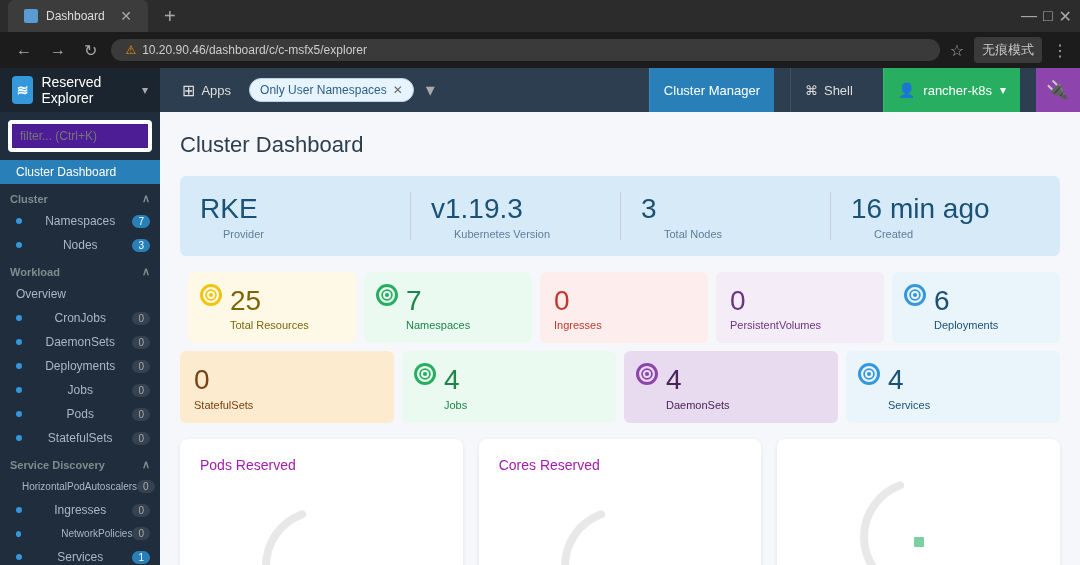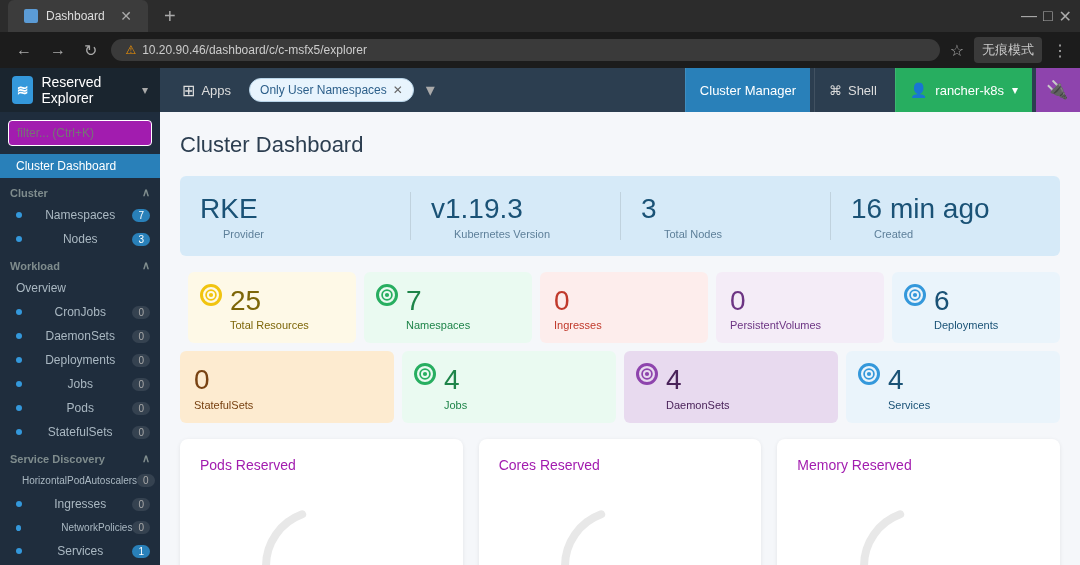--- a/index.html
+++ b/index.html
@@ -119,21 +119,21 @@
       border: none;
       color: #aaa;
       font-size: 18px;
       cursor: pointer;
       padding: 0 4px;
     }
 
     .header-right {
       display: flex;
       align-items: center;
-      gap: 4px;
+      gap: 16px;
       margin-left: auto;
     }
     .header-btn {
       background: none;
       border: none;
       color: #ddd;
       display: flex;
       align-items: center;
       gap: 6px;
       font-size: 13px;
@@ -168,22 +168,22 @@
       overflow-y: auto;
       flex-shrink: 0;
       color: #ccc;
     }
     .sidebar-search {
       padding: 8px;
       background: #1f2d3d;
     }
     .sidebar-search input {
       width: 100%;
-      background: #a21caf;
-      border: 1px solid #ffffff;
+      background: #4c1d95;
+      border: 4px solid #ffffff;
       border-radius: 4px;
       padding: 5px 8px;
       color: #ccc;
       font-size: 12px;
       outline: none;
     }
     .sidebar-section-header {
       padding: 8px 10px 4px;
       font-size: 11px;
       font-weight: 600;
@@ -607,21 +607,20 @@
     <path d="M 51.188892117088216 121.68309414322496 A 55 55 0 0 1 58.56485700502325 123.79811804035931" fill="none" stroke="#27ae60" stroke-width="8" stroke-linecap="round"></path>
   </svg>
         <div style="position:absolute;bottom:0;display:flex;align-items:center;gap:6px;">
           <span style="display:inline-block;width:10px;height:10px;background:#27ae60;opacity:0.6;border-radius:1px;"></span>
         </div>
       </div>
 
     </div>
   </div>
         <div class="gauge-card">
-    <div class="gauge-title">Memory Reserved</div>
     <div class="gauge-container">
       <div style="position:relative;display:flex;align-items:center;justify-content:center;">
         <svg viewBox="0 0 140 80" class="gauge-svg">
     <path d="M 51.188892117088216 121.68309414322496 A 55 55 0 0 1 51.18889211708819 18.31690585677505" fill="none" stroke="#e8e8e8" stroke-width="8" stroke-linecap="round"></path>
     <path d="M 51.188892117088216 121.68309414322496 A 55 55 0 0 1 54.10325116805406 122.6525723642637" fill="none" stroke="#27ae60" stroke-width="8" stroke-linecap="round"></path>
   </svg>
         <div style="position:absolute;bottom:0;display:flex;align-items:center;gap:6px;">
           <span style="display:inline-block;width:10px;height:10px;background:#27ae60;opacity:0.6;border-radius:1px;"></span>
         </div>
       </div>

